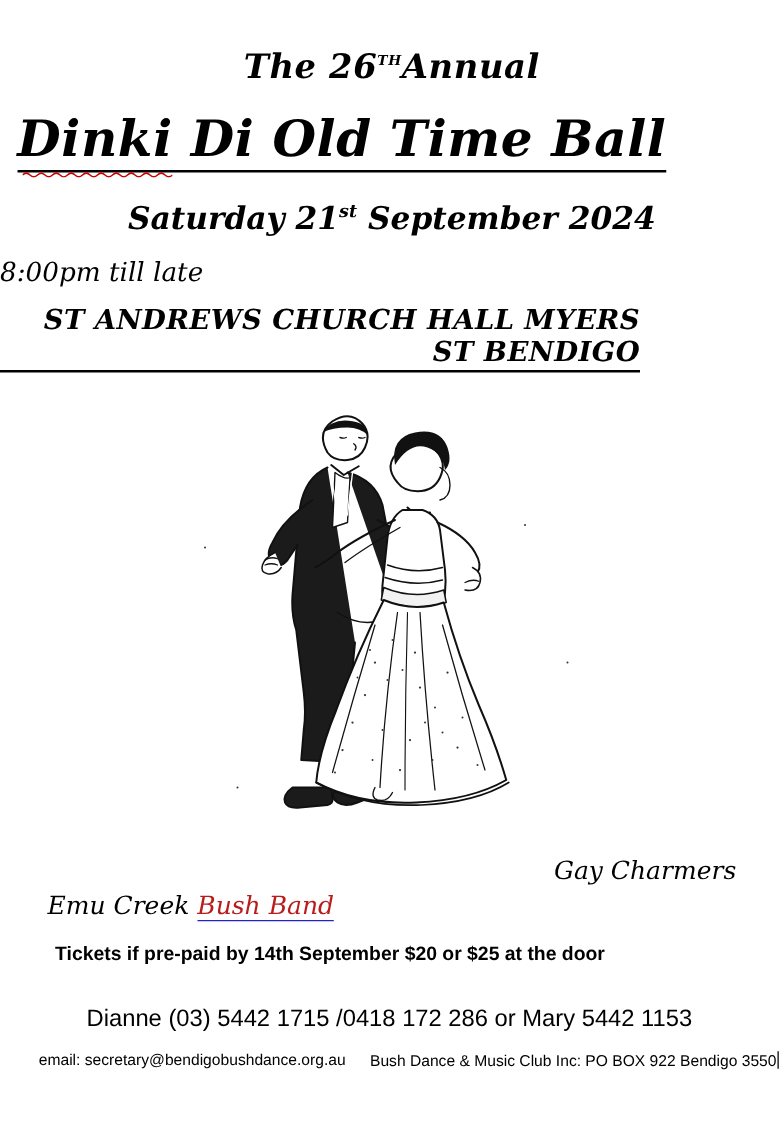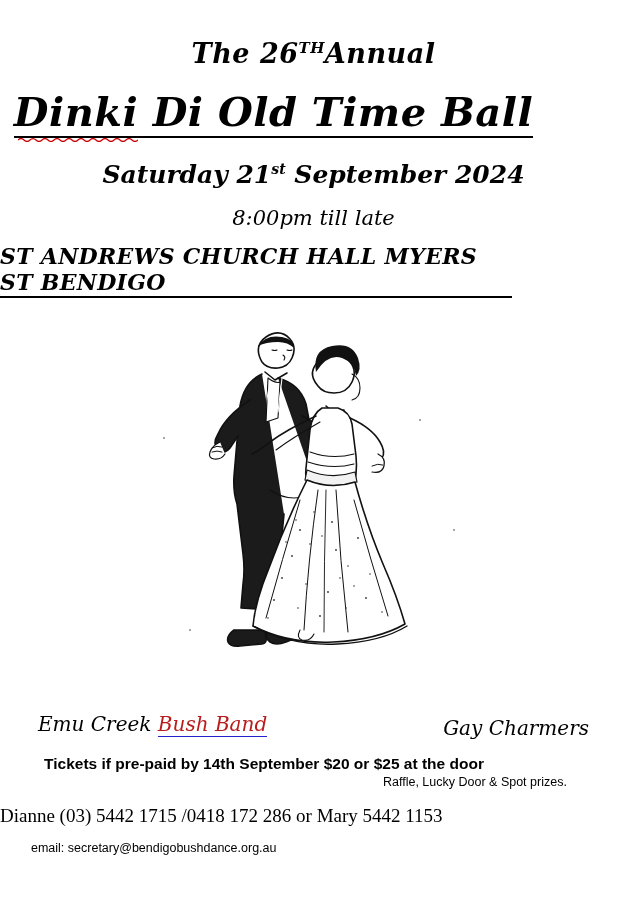--- a/index.html
+++ b/index.html
@@ -27,21 +27,21 @@
     position: absolute;
     top: 38px; left: 0; width: 627px;
     text-align: center;
     font-family: "DejaVu Serif", serif;
     font-style: italic;
     font-weight: bold;
     font-size: 27px;
     letter-spacing: 0.5px;
   }
   .line-annual .sup {
-    font-size: 15px;
+    font-size: 11px;
     vertical-align: super;
     font-style: italic;
     font-weight: bold;
     margin-top: 33px;
   }
 
   .title-wrap {
     position: absolute;
     top: 88px; left: 0; width: 547px;
     text-align: center;
@@ -75,30 +75,29 @@
     font-size: 25px;
   }
   .line-date .sup {
     font-size: 14px;
     vertical-align: super;
   }
 
   .line-time {
     position: absolute;
     top: 206px; left: 0; width: 627px;
-    text-align: center;
     font-family: "DejaVu Serif", serif;
     font-style: italic;
     font-size: 21px;
   }
 
   .line-venue-wrap {
     position: absolute;
     top: 243px; left: 0; width: 512px;
-    text-align: left;
+    text-align: right;
   }
   .line-venue {
     display: inline-block;
     font-family: "DejaVu Serif", serif;
     font-style: italic;
     font-weight: bold;
     font-size: 22px;
     letter-spacing: 0.3px;
     border-bottom: 2px solid #000;
     padding-bottom: 1px;
@@ -128,21 +127,21 @@
     font-family: "DejaVu Serif", serif;
     font-style: italic;
     font-size: 20px;
   }
   .band-left .ul {
     border-bottom: 1px solid #2222cc;
     color: #b91c1c;
   }
   .band-right {
     position: absolute;
-    top: 716px;
+    top: 684px;
     right: 38px;
     font-family: "DejaVu Serif", serif;
     font-style: italic;
     font-size: 20px;
     margin-left: 36px;
   }
 
   .tickets {
     position: absolute;
     top: 755px; left: 0; width: 528px;
@@ -163,22 +162,22 @@
     position: absolute;
     top: 775px;
     left: 383px;
     font-family: "Liberation Sans", sans-serif;
     font-size: 12.5px;
   }
 
   .contacts {
     position: absolute;
     top: 805px; left: 0; width: 623px;
-    text-align: left;
-    font-family: Liberation Serif, serif;
+    text-align: center;
+    font-family: Liberation Sans, sans-serif;
     font-size: 19px;
   }
 
   .email {
     position: absolute;
     top: 841px;
     left: 31px;
     font-family: "Liberation Sans", sans-serif;
     font-size: 12.5px;
   }
@@ -328,19 +327,19 @@
   </div>
 
   <div class="band-left">
     <span>Emu Creek </span><span class="ul">Bush  Band</span>
   </div>
 
   <div class="band-right">Gay Charmers</div>
 
   <div class="tickets">Tickets if pre-paid by 14th September $20 or $25 at the door</div>
 
-  <div class="raffle">Raffle, Lucky Door &amp; Spot prizes.</div>
 
   <div class="contacts">Dianne (03) 5442 1715 /0418 172 286 or Mary 5442 1153</div>
 
   <div class="email">email: secretary@bendigobushdance.org.au</div>
+  <div class="club"><span>Bush Dance &amp; Music Club Inc: PO BOX 922 Bendigo 3550</span><span class="caret"></span></div>
 
 </div>
 
 </body></html>

